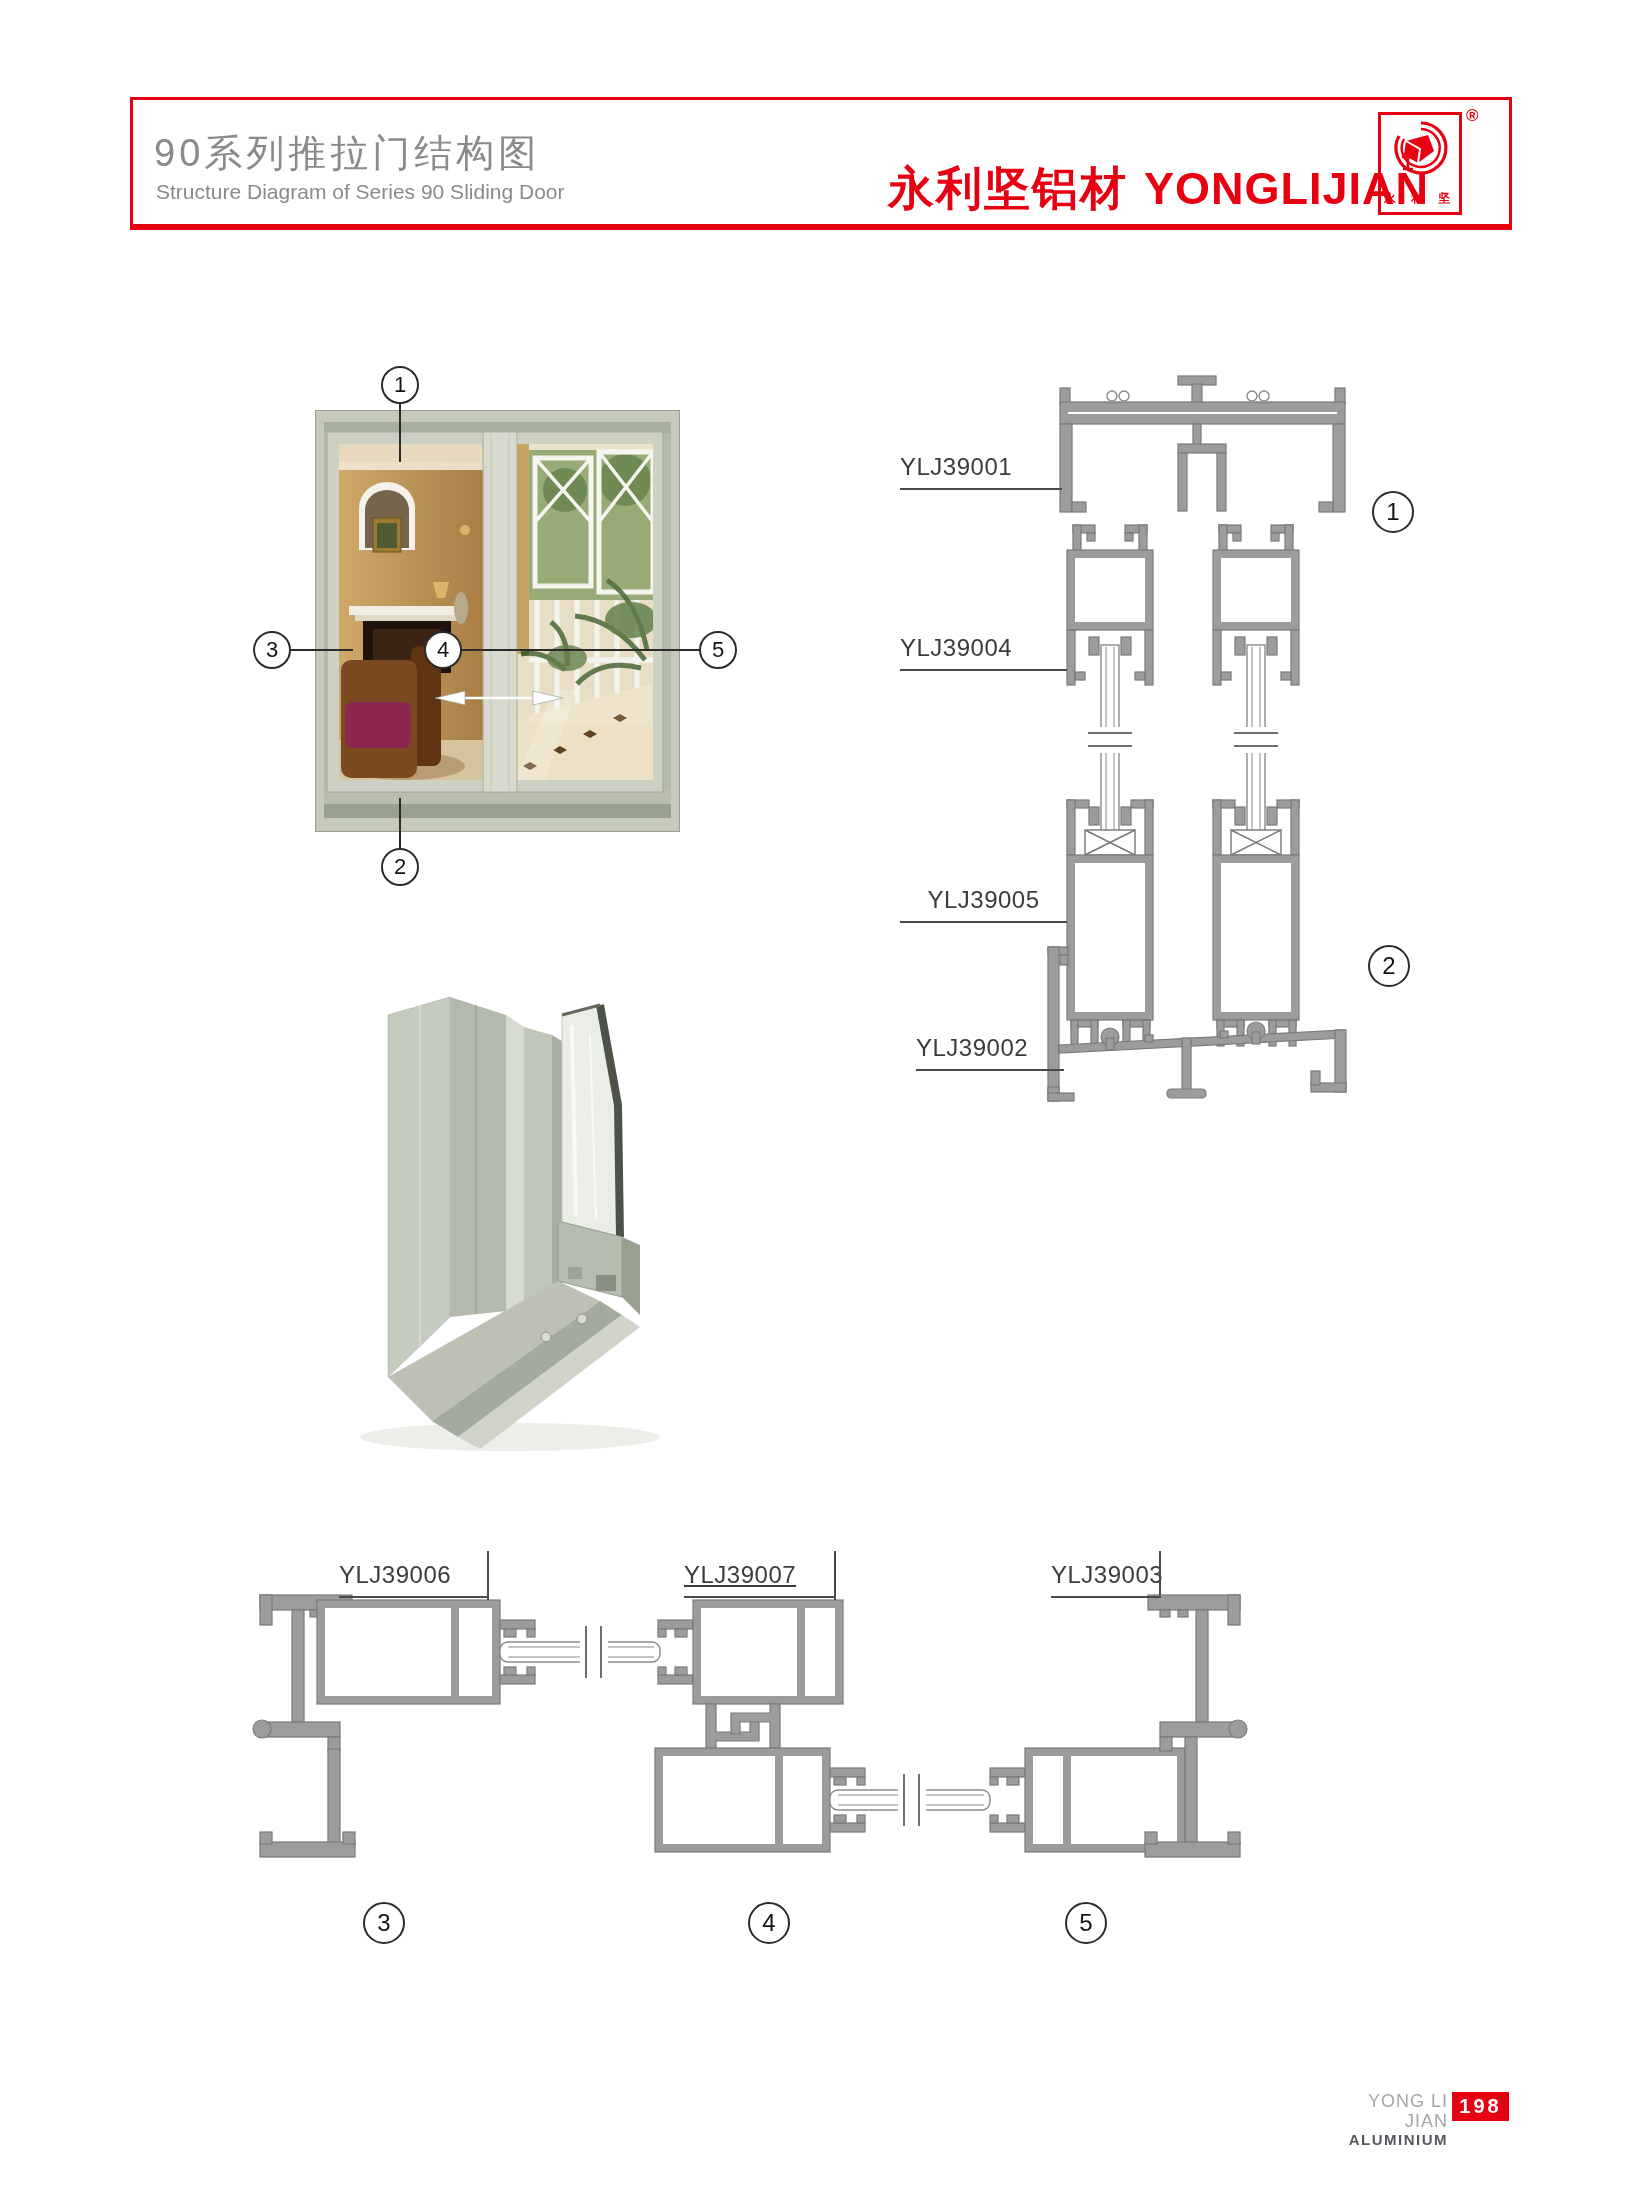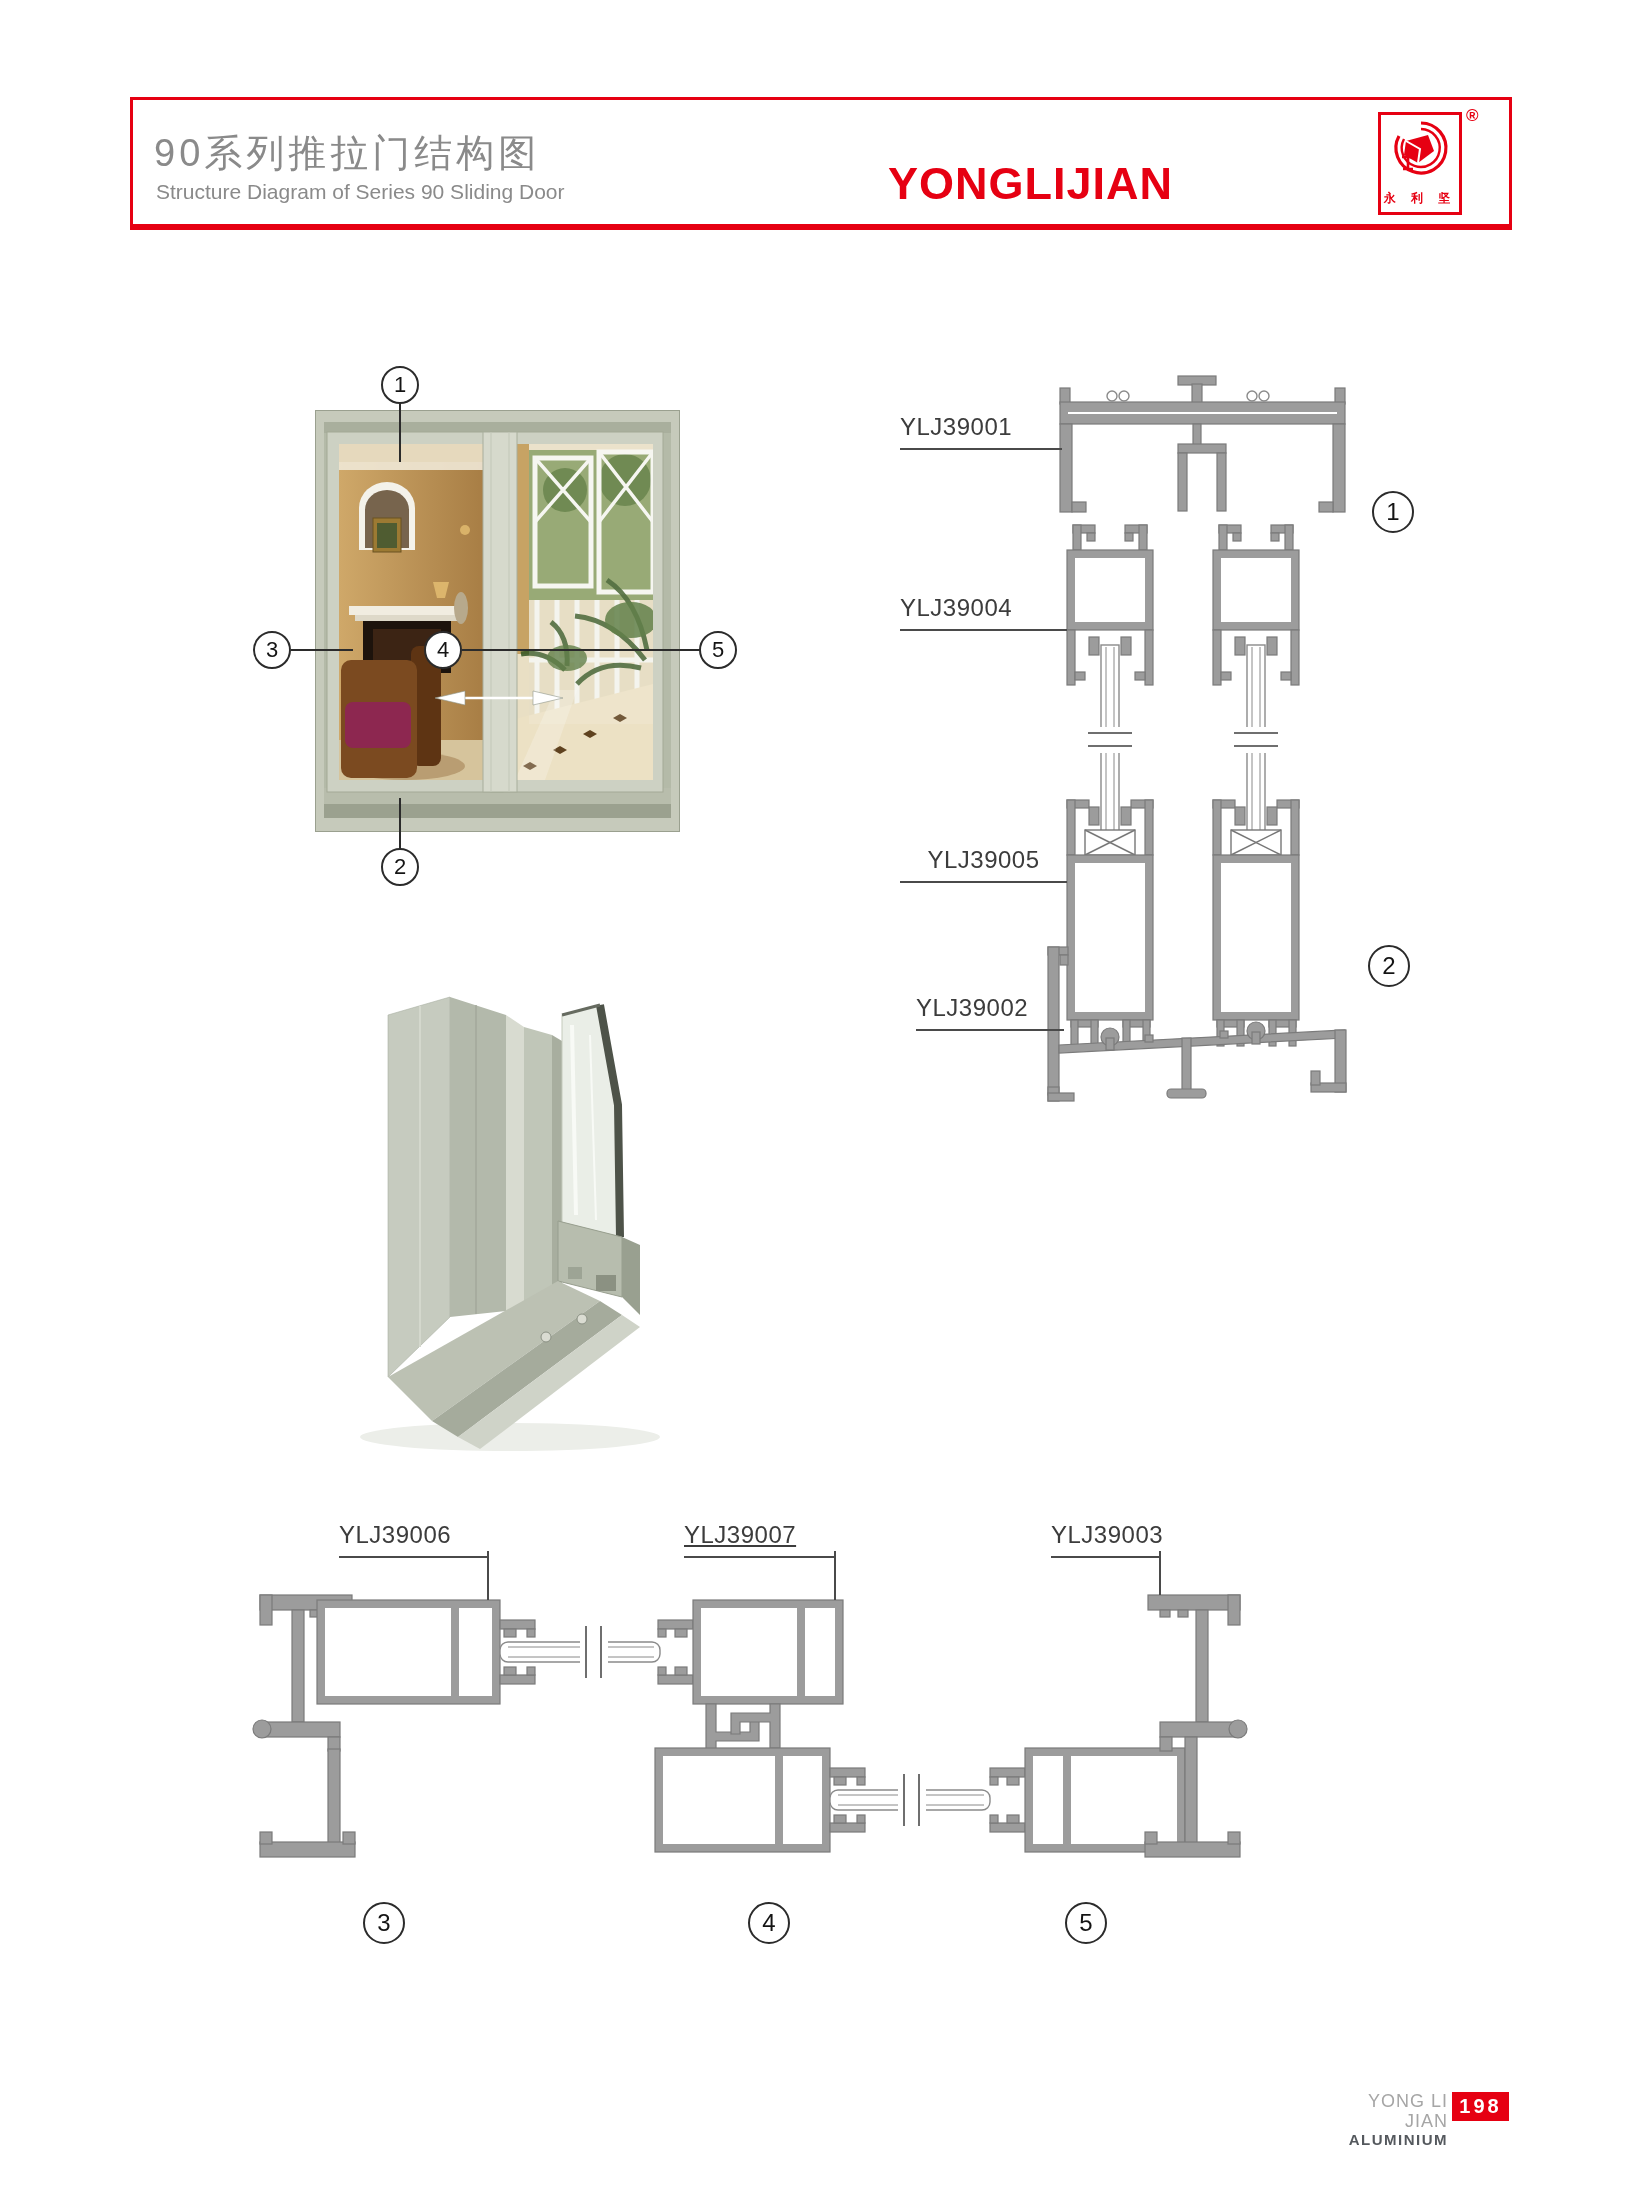--- a/index.html
+++ b/index.html
@@ -19,21 +19,21 @@
   .logo-caption{font-size:12px;color:#e60012;letter-spacing:6px;font-weight:bold;white-space:nowrap;}
   .reg-mark{left:1466px;top:106px;font-size:17px;color:#e60012;font-weight:bold;}
   
   .callout{box-sizing:border-box;width:38px;height:38px;border:2px solid #2b2b2b;border-radius:50%;
            background:#fff;display:flex;align-items:center;justify-content:center;
            font-size:22px;color:#141414;z-index:5;}
   .callout.big{width:42px;height:42px;font-size:24px;}
   .cline{background:#2b2b2b;z-index:4;}
   
   .plabel{font-size:24px;color:#3c3c3c;letter-spacing:0.5px;border-bottom:2px solid #4a4a4a;
-          padding-bottom:7px;white-space:nowrap;}
+          padding-bottom:7px;white-space:nowrap;margin-top:40px;}
   .leader{background:#4a4a4a;}
   
   .footer-co{left:1322px;top:2092px;width:126px;text-align:right;line-height:1.1;}
   .footer-co .l1{font-size:18px;color:#a6a6a6;letter-spacing:1px;}
   .footer-co .l2{font-size:15px;color:#55595e;font-weight:bold;letter-spacing:1.5px;}
   .page-box{left:1452px;top:2092px;width:57px;height:29px;background:#e60012;
             display:flex;align-items:center;justify-content:center;}
   .page-box span{color:#fff;font-size:20px;font-weight:bold;letter-spacing:3px;}
   
   svg .al{fill:#9c9c9c;stroke:#7b7b7b;stroke-width:1.2;}
@@ -42,20 +42,21 @@
   svg .ln{stroke:#8a8a8a;stroke-width:1;fill:none;}
   svg .xb{fill:#ffffff;stroke:#777777;stroke-width:1.4;}
 </style>
 </head>
 <body>
 
 <div class="abs header-box"></div>
 <div class="abs title-cn">90系列推拉门结构图</div>
 <div class="abs title-en">Structure Diagram of Series 90 Sliding Door</div>
 <div class="abs brand">
+  <span class="cn">永利坚铝材</span>
   <span class="en">YONGLIJIAN</span>
 </div>
 <div class="abs logo-box">
   <svg width="64" height="62" viewBox="0 0 64 62">
     <path d="M33,4 a25,25 0 1 1 -22,13" fill="none" stroke="#e60012" stroke-width="3.2"></path>
     <path d="M33,10 a19,19 0 1 1 -17,10" fill="none" stroke="#e60012" stroke-width="2.4"></path>
     <polygon points="18,22 40,16 46,32 30,44 16,36" fill="#e60012"></polygon>
     <polyline points="18,22 32,30 30,44" fill="none" stroke="#ffffff" stroke-width="2"></polyline>
     <path d="M14,38 h12 M20,38 v12 M15,50 h10" fill="none" stroke="#e60012" stroke-width="2.6"></path>
   </svg>

